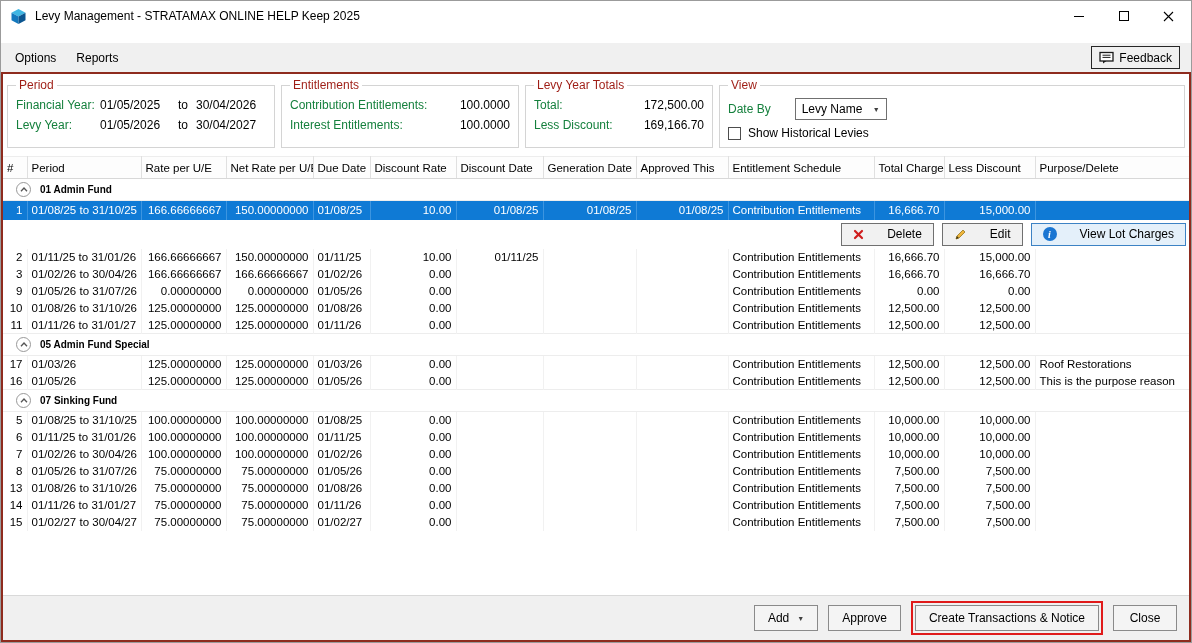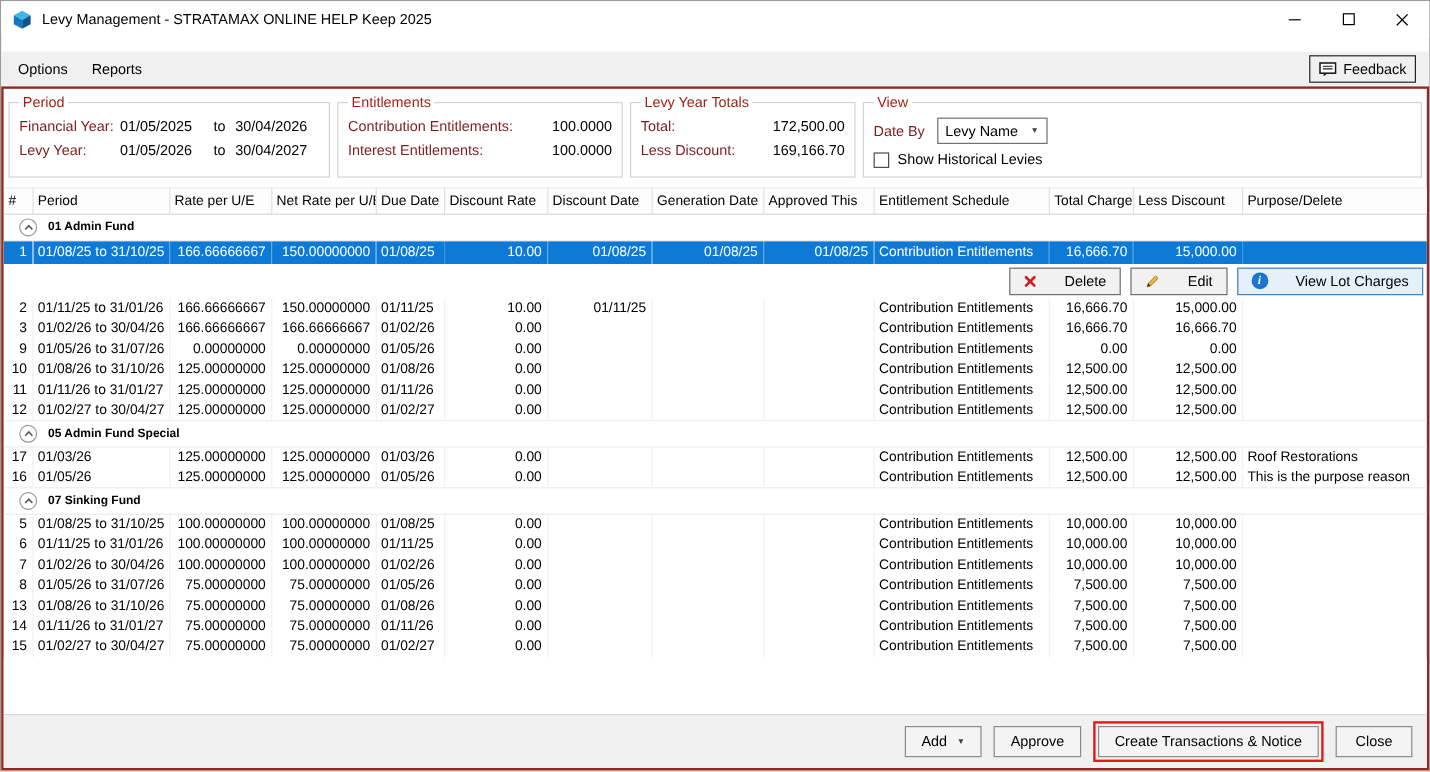--- a/index.html
+++ b/index.html
@@ -26,26 +26,26 @@
 
   
   .panels { display: flex; gap: 6px; padding: 4px 4px 8px 4px; flex: 0 0 auto; }
   fieldset.panel { border: 1px solid #d4d4d4; padding: 0 8px 7px 8px; background: #fff; }
   fieldset.panel legend { color: #9e1d15; font-size: 12px; padding: 0 3px; }
   .panel-period { width: 252px; }
   .panel-entitlements { width: 238px; }
   .panel-totals { width: 188px; }
   .panel-view { flex: 1; }
   .prow { display: flex; align-items: center; font-size: 12px; margin-top: 6px; }
-  .plabel { color: #7f1d1d; }
+  .plabel { color: #15803d; }
   .w-label { width: 84px; flex: 0 0 auto; }
   .pdate { width: 70px; flex: 0 0 auto; }
   .psep { width: 26px; text-align: center; flex: 0 0 auto; }
   .kv { justify-content: space-between; align-items: flex-end; }
-  .combo { display: flex; align-items: center; justify-content: space-between; border: 1px solid #707070; background: #fff; height: 22px; padding: 0 6px; margin-left: 10px; width: 92px; font-size: 12px; }
+  .combo { display: flex; align-items: center; justify-content: space-between; border: 1px solid #707070; background: #fff; height: 22px; padding: 0 6px; margin-left: 24px; width: 92px; font-size: 12px; }
   .combo-arrow, .dd-arrow { font-size: 7px; color: #404040; }
   .checkbox { width: 13px; height: 13px; border: 1px solid #4d4d4d; background: #fff; display: inline-block; margin-right: 7px; flex: 0 0 auto; }
 
   
   .grid-table { border-collapse: collapse; table-layout: fixed; width: 1188px; flex: 0 0 auto; }
   .grid-table th { font-weight: normal; font-size: 11.5px; text-align: left; padding: 3px 4px; height: 22px; border-right: 1px solid #e0e0e0; border-bottom: 1px solid #d8d8d8; border-top: 1px solid #ededed; background: #fdfdfd; white-space: nowrap; overflow: hidden; }
   .grid-table td { font-size: 11.5px; padding: 0 4px; height: 17px; white-space: nowrap; overflow: hidden; border-right: 1px solid #f1f1f1; vertical-align: middle; }
   .al-left { text-align: left; }
   .al-right { text-align: right; }
   tr.group-row td { height: 22px; border-top: 1px solid #ededed; border-bottom: 1px solid #ededed; border-right: none; }
@@ -322,35 +322,20 @@
             <td class="al-left">01/11/26</td>
             <td class="al-right">0.00</td>
             <td class="al-right"></td>
             <td class="al-right"></td>
             <td class="al-right"></td>
             <td class="al-left">Contribution Entitlements</td>
             <td class="al-right">12,500.00</td>
             <td class="al-right">12,500.00</td>
             <td class="al-left"></td>
           </tr>
-          <tr>
-            <td class="al-right">12</td>
-            <td class="al-left">01/02/27 to 30/04/27</td>
-            <td class="al-right">125.00000000</td>
-            <td class="al-right">125.00000000</td>
-            <td class="al-left">01/02/27</td>
-            <td class="al-right">0.00</td>
-            <td class="al-right"></td>
-            <td class="al-right"></td>
-            <td class="al-right"></td>
-            <td class="al-left">Contribution Entitlements</td>
-            <td class="al-right">12,500.00</td>
-            <td class="al-right">12,500.00</td>
-            <td class="al-left"></td>
-          </tr>
           <tr class="group-row">
             <td colspan="13"><span class="collapse-btn">
                 <svg width="8" height="5" viewBox="0 0 8 5">
                   <path d="M1 4.2 L4 1 L7 4.2" fill="none" stroke="#555" stroke-width="1.3"></path>
                 </svg>
               </span><span class="group-name">05 Admin Fund Special</span></td>
           </tr>
           <tr>
             <td class="al-right">17</td>
             <td class="al-left">01/03/26</td>

